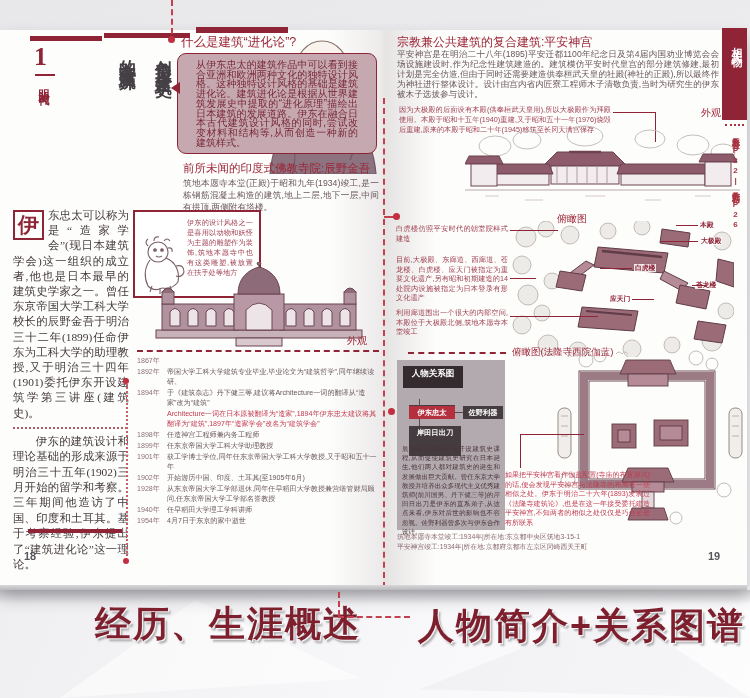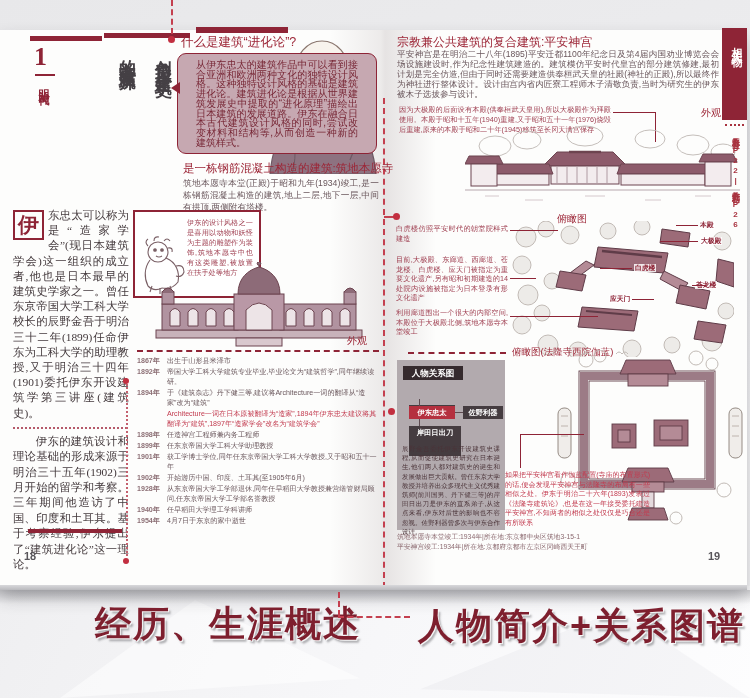--- a/index.html
+++ b/index.html
@@ -21,21 +21,21 @@
   .vtext{writing-mode:vertical-rl;text-orientation:upright;}
   .hd{font-weight:normal;color:#9c2536;}
   .body-cn{color:#6a575c;text-align:justify;}
   .note-cn{color:#a04052;text-align:justify;}
   .serifcn{font-family:"Liberation Serif","DejaVu Serif",serif;}
   .bubble{background:#c6a8b1;border:1.5px solid #8e2436;border-radius:9px;
     color:#772635;font-size:10px;line-height:9.7px;padding:6px 18px;text-align:justify;}
   .bubble-tail{width:0;height:0;border:6px solid transparent;border-right:9px solid #8e2436;}
   .lion-box{background:#fff;border:2px solid #8e2436;text-decoration:underline;}
   .tl-row{display:flex;margin-bottom:1px;}
-  .tl-year{flex:0 0 30px;color:#8d7076;font-weight:bold;}
+  .tl-year{flex:0 0 30px;color:#8d7076;}
   .tl-text{flex:1;color:#6a575c;}
   .tl-row.red .tl-text{color:#c23a4e;}
   .timeline{font-size:7.1px;line-height:10px;}
   .node{position:absolute;color:#fff;font-size:7.3px;font-weight:bold;text-align:center;
     line-height:13px;background:#453c40;}
   .node.red{background:#b5303f;}
   .relbox{background:#b2aaae;}
   .relhead{background:#352a2e;color:#fff;font-weight:bold;font-size:8.5px;line-height:14px;text-align:center;}
   .relline{position:absolute;background:#5d4a50;}
   .maplabel{position:absolute;font-size:6.8px;font-weight:bold;color:#8e2436;background:rgba(255,255,255,.85);
@@ -94,21 +94,21 @@
       <path d="M30,96 C34,116 34,128 30,142" fill="none" stroke="#6d5a64" stroke-width="1"></path>
     </svg>
   </div>
 
   <div class="abs dashv" style="left:171px;top:0;height:34px;"></div>
   <div class="abs dot" style="left:168px;top:36px;"></div>
   <div class="abs hd" style="left:181px;top:34px;font-size:12.5px;">什么是建筑“进化论”?</div>
   <div class="abs bubble" style="left:177px;top:53px;width:162px;">从伊东忠太的建筑作品中可以看到接合亚洲和欧洲两种文化的独特设计风格。这种独特设计风格的基础是建筑进化论。建筑进化论是根据从世界建筑发展史中提取的“进化原理”描绘出日本建筑的发展道路。伊东在融合日本古代建筑设计风格的同时,尝试改变材料和结构等,从而创造一种新的建筑样式。</div>
   <div class="abs bubble-tail" style="left:165px;top:82px;"></div>
 
-  <div class="abs hd" style="left:183px;top:161px;font-size:11.5px;">是一栋钢筋混凝土构造的建筑:筑地本愿寺</div>
+  <div class="abs hd" style="left:183px;top:161px;font-size:11.5px;">前所未闻的印度式佛教寺院:辰野金吾</div>
   <div class="abs body-cn" style="left:183px;top:177px;width:196px;font-size:8.7px;line-height:12px;">筑地本愿寺本堂(正殿)于昭和九年(1934)竣工,是一栋钢筋混凝土构造的建筑,地上二层,地下一层,中间有拱顶,两侧附有塔楼。</div>
 
   <div class="abs lion-box" style="left:133px;top:210px;width:124px;height:84px;">
     <div class="abs" style="left:3px;top:24px;">
       <svg width="48" height="58" viewBox="0 0 48 58">
         <g fill="none" stroke="#7a6066" stroke-width="1.1">
           <circle cx="20" cy="16" r="10"></circle>
           <path d="M10,10 q-4,-4 0,-7 M16,5 q0,-5 5,-4 M26,5 q3,-4 6,0 M30,12 q5,-1 4,4"></path>
           <circle cx="17" cy="14" r="1.3" fill="#7a6066"></circle>
             <circle cx="24" cy="14" r="1.3" fill="#7a6066"></circle>
@@ -152,21 +152,20 @@
       </g>
     </svg>
   </div>
   <div class="abs hd" style="left:347px;top:334px;font-size:10px;">外观</div>
 
   <div class="abs dashh" style="left:137px;top:350px;width:242px;border-color:#8e2436;"></div>
   <div class="abs timeline" style="left:137px;top:356px;width:244px;">
 
       <div class="tl-row">
         <span class="tl-year">1867年</span>
-        <span class="tl-text">出生于山形县米泽市</span>
       </div>
 
       <div class="tl-row">
         <span class="tl-year">1892年</span>
         <span class="tl-text">帝国大学工科大学建筑专业毕业,毕业论文为“建筑哲学”,同年继续读研。</span>
       </div>
 
       <div class="tl-row">
         <span class="tl-year">1894年</span>
         <span class="tl-text">于《建筑杂志》丹下健三等,建议将Architecture一词的翻译从“造家”改为“建筑”</span>
@@ -321,21 +320,21 @@
   <div class="abs note-cn" style="left:396px;top:308px;width:112px;font-size:7.2px;line-height:9.6px;">利用廊道围出一个很大的内部空间,本殿位于大极殿北侧,筑地本愿寺本堂竣工</div>
   <div class="abs leader" style="left:510px;top:230px;width:48px;"></div>
   <div class="abs leader" style="left:510px;top:278px;width:26px;"></div>
   <div class="abs leader" style="left:510px;top:316px;width:88px;"></div>
 
   <div class="abs dashh" style="left:408px;top:352px;width:98px;border-color:#8e2436;"></div>
   <div class="abs hd" style="left:512px;top:346px;font-size:9.5px;">俯瞰图(法隆寺西院伽蓝)</div>
 
   <div class="abs dot" style="left:388px;top:408px;"></div>
   <div class="abs relbox" style="left:397px;top:360px;width:108px;height:170px;">
-    <div class="relhead" style="position:absolute;left:6px;top:6px;width:60px;height:14px;">人物关系图</div>
+    <div class="relhead" style="position:absolute;left:6px;top:6px;width:60px;height:22px;">人物关系图</div>
     <div class="node" style="left:12px;top:26px;width:46px;height:13px;margin-top:19px;">辰野金吾</div>
     <div class="node red" style="left:12px;top:46px;width:46px;height:13px;">伊东忠太</div>
     <div class="node" style="left:66px;top:46px;width:40px;height:13px;">佐野利器</div>
     <div class="node" style="left:12px;top:66px;width:52px;height:30px;">岸田日出刀</div>
     <div class="relline" style="left:22px;top:39px;width:1px;height:7px;"></div>
     <div class="relline" style="left:22px;top:59px;width:1px;height:7px;"></div>
     <div class="relline" style="left:58px;top:52px;width:8px;height:1px;"></div>
     <div style="position:absolute;left:5px;top:84px;width:98px;font-size:6.5px;line-height:9.2px;color:#4a3338;text-align:justify;">辰野金吾委托伊东开设建筑史课程,从而促使建筑史研究在日本诞生,他们两人都对建筑史的诞生和发展做出巨大贡献。曾任东京大学教授并培养出众多现代主义优秀建筑师(前川国男、丹下健三等)的岸田日出刀是伊东的直系弟子,从这点来看,伊东对后世的影响也不容忽视。佐野利器曾多次与伊东合作设计。</div>
   </div>
 

